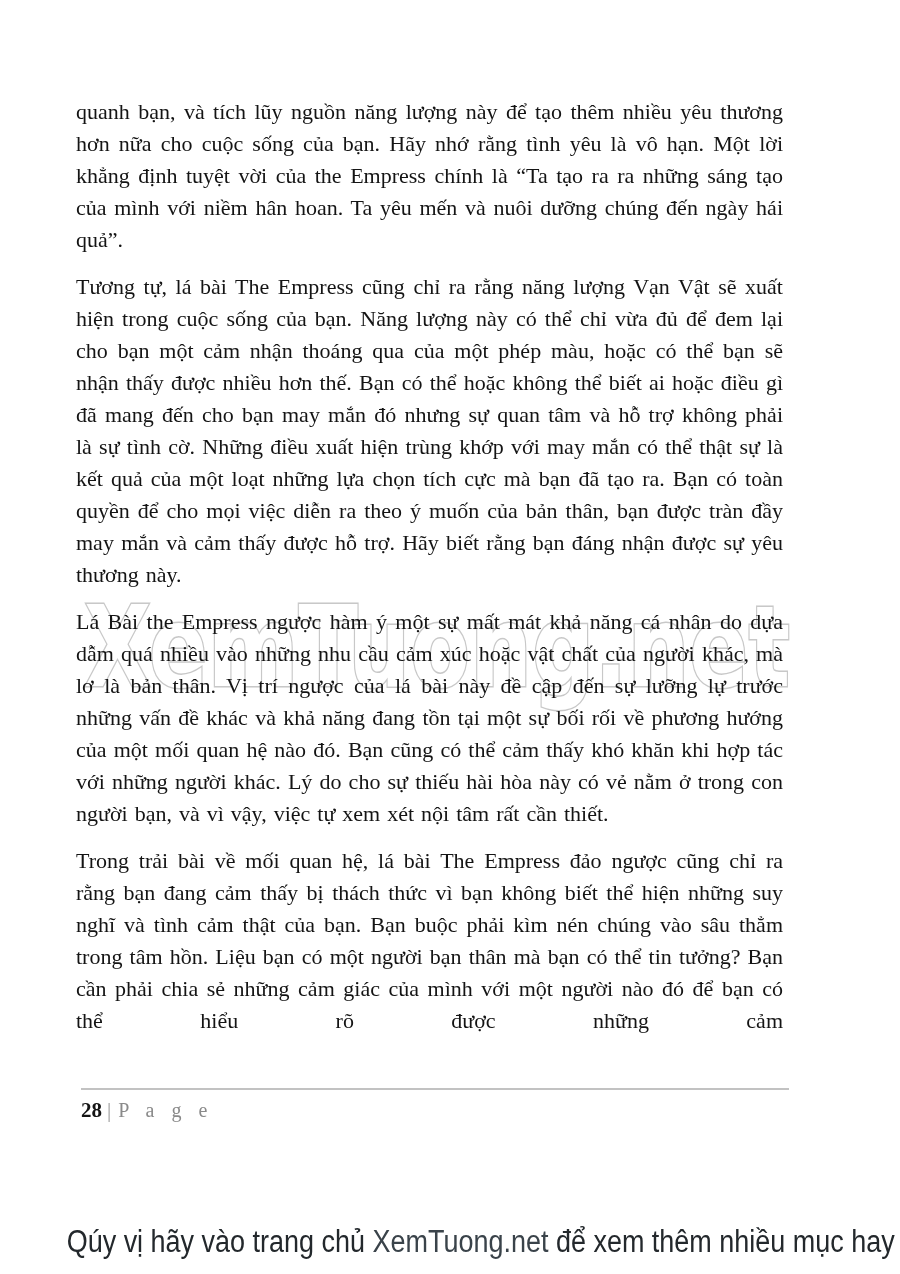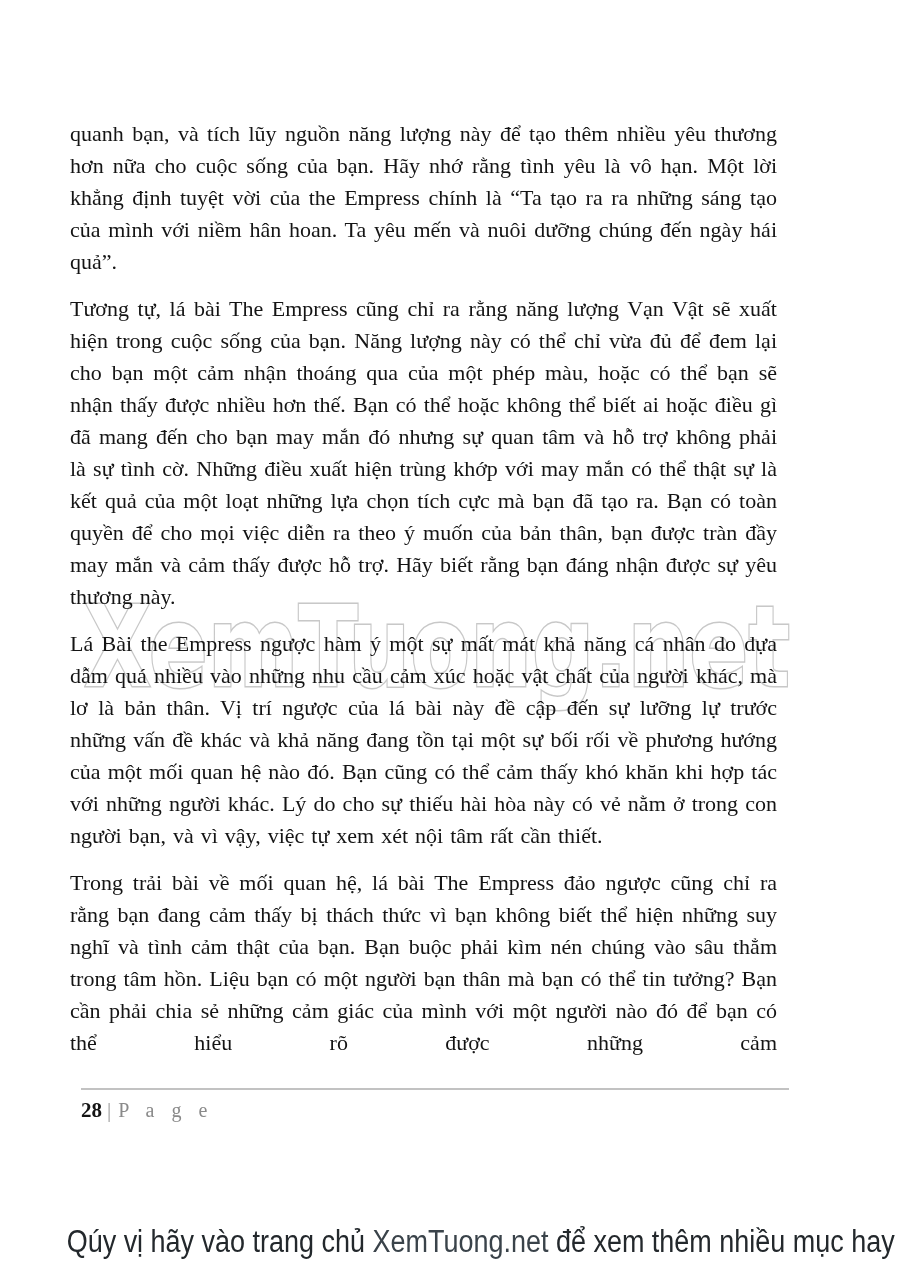--- a/index.html
+++ b/index.html
@@ -18,30 +18,29 @@
     top: 582px;
     width: 712px;
     height: 140px;
     z-index: 0;
     pointer-events: none;
   }
 
   
   .page-content {
     position: absolute;
-    left: 70px;
+    left: 76px;
     top: 96px;
     width: 707px;
     z-index: 1;
     color: #141414;
     font-size: 22px;
     line-height: 32px;
     text-align: justify;
     word-spacing: 1.5px;
-    margin-top: 22px;
   }
   .para { margin-bottom: 15px; }
   .para.last-justified { text-align-last: justify; margin-bottom: 0; }
   .section-heading {
     font-weight: bold;
     font-size: 23px;
     letter-spacing: 0.6px;
     margin: 18px 0 13px 0;
     text-align: left;
     color: #0f0f0f;

